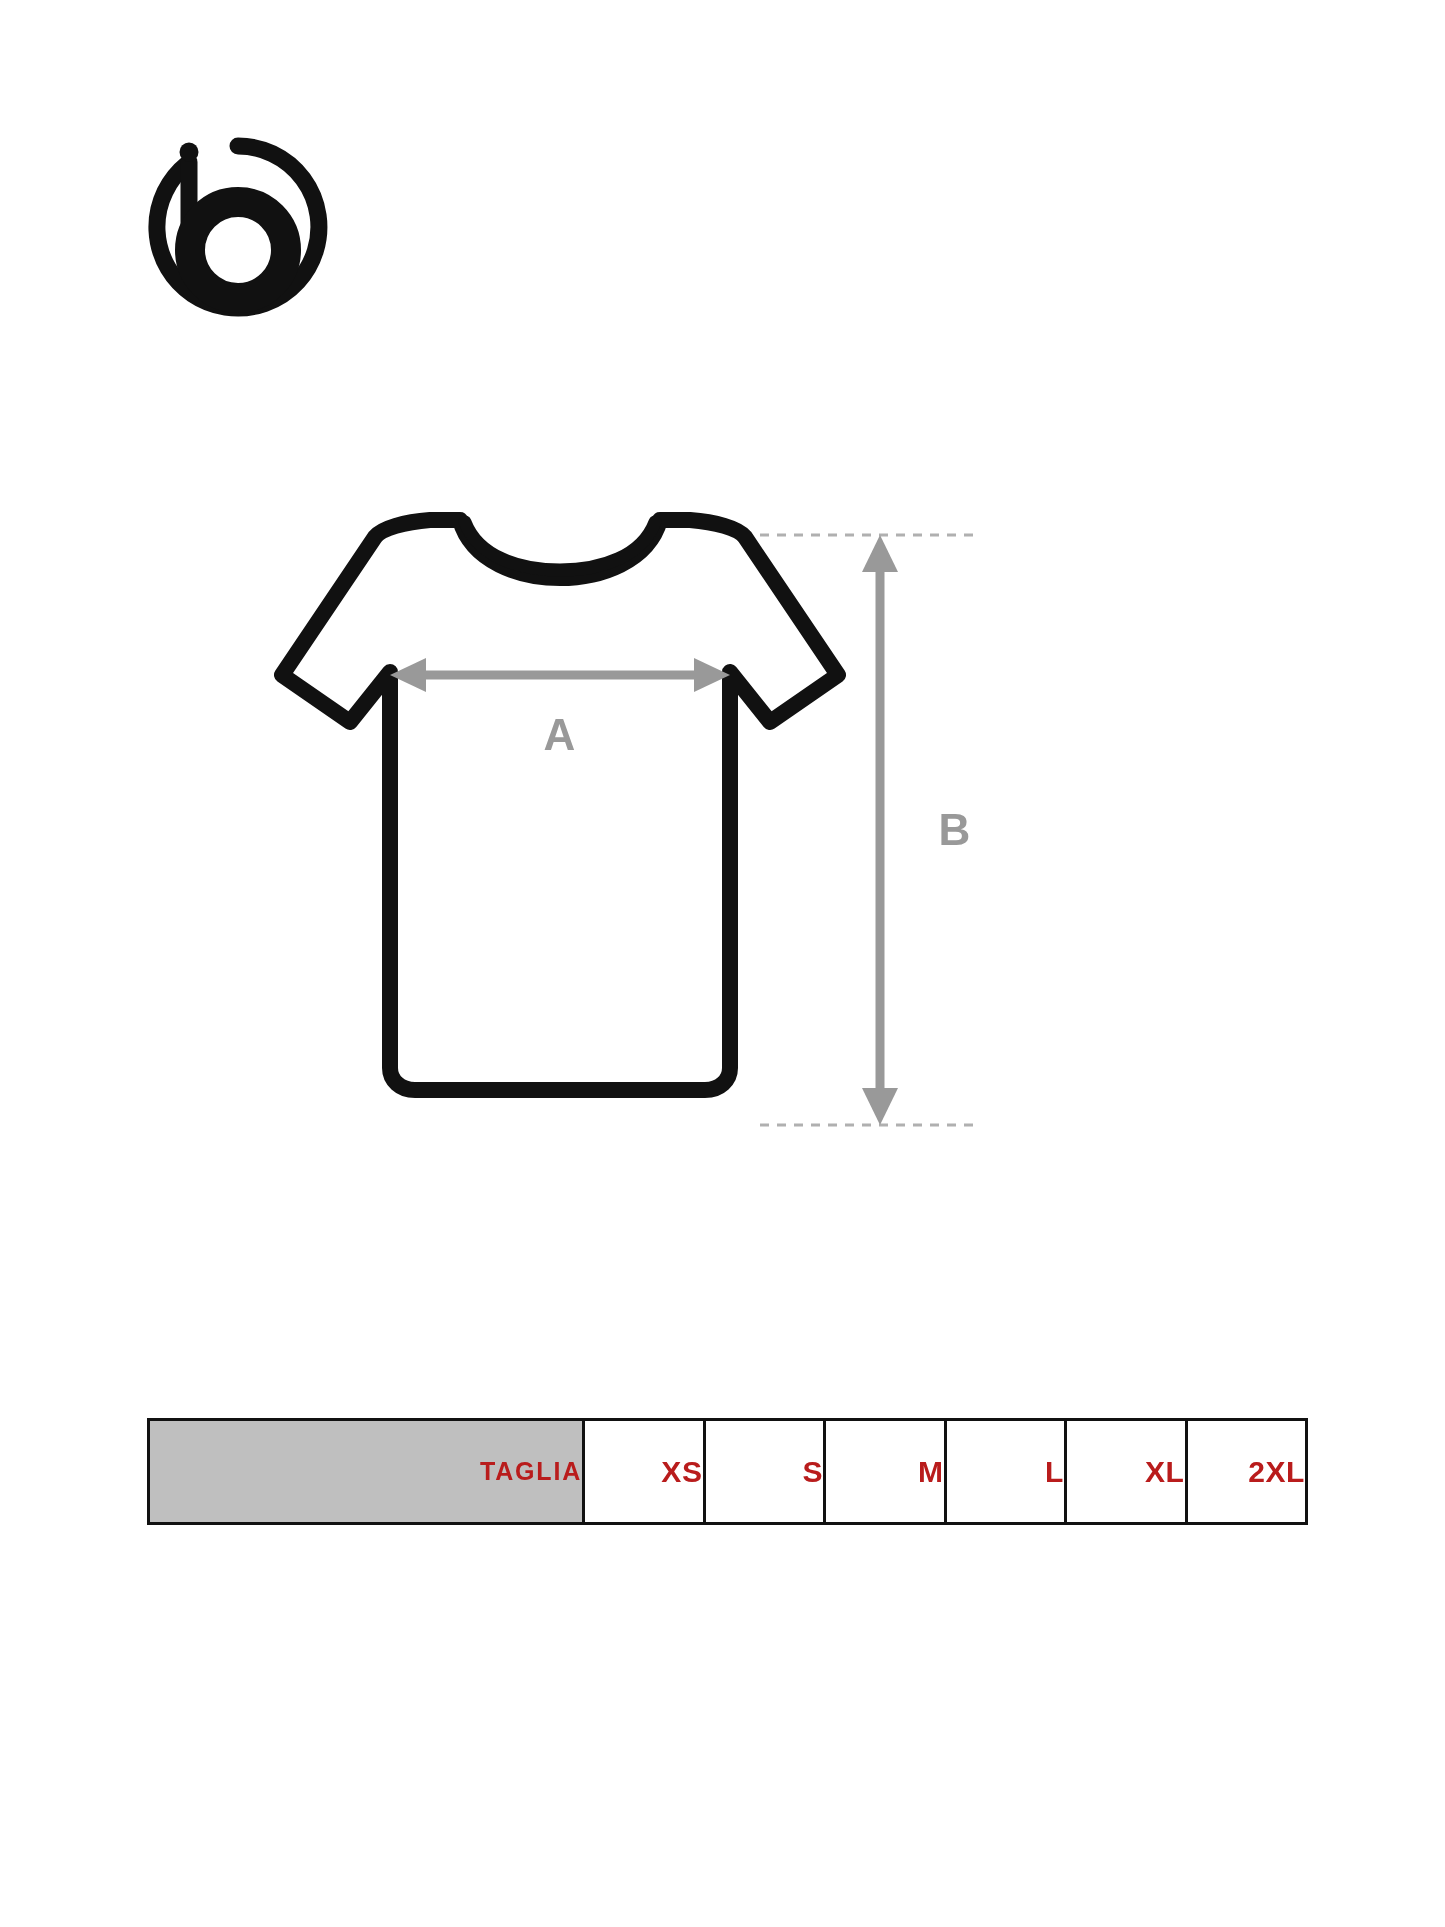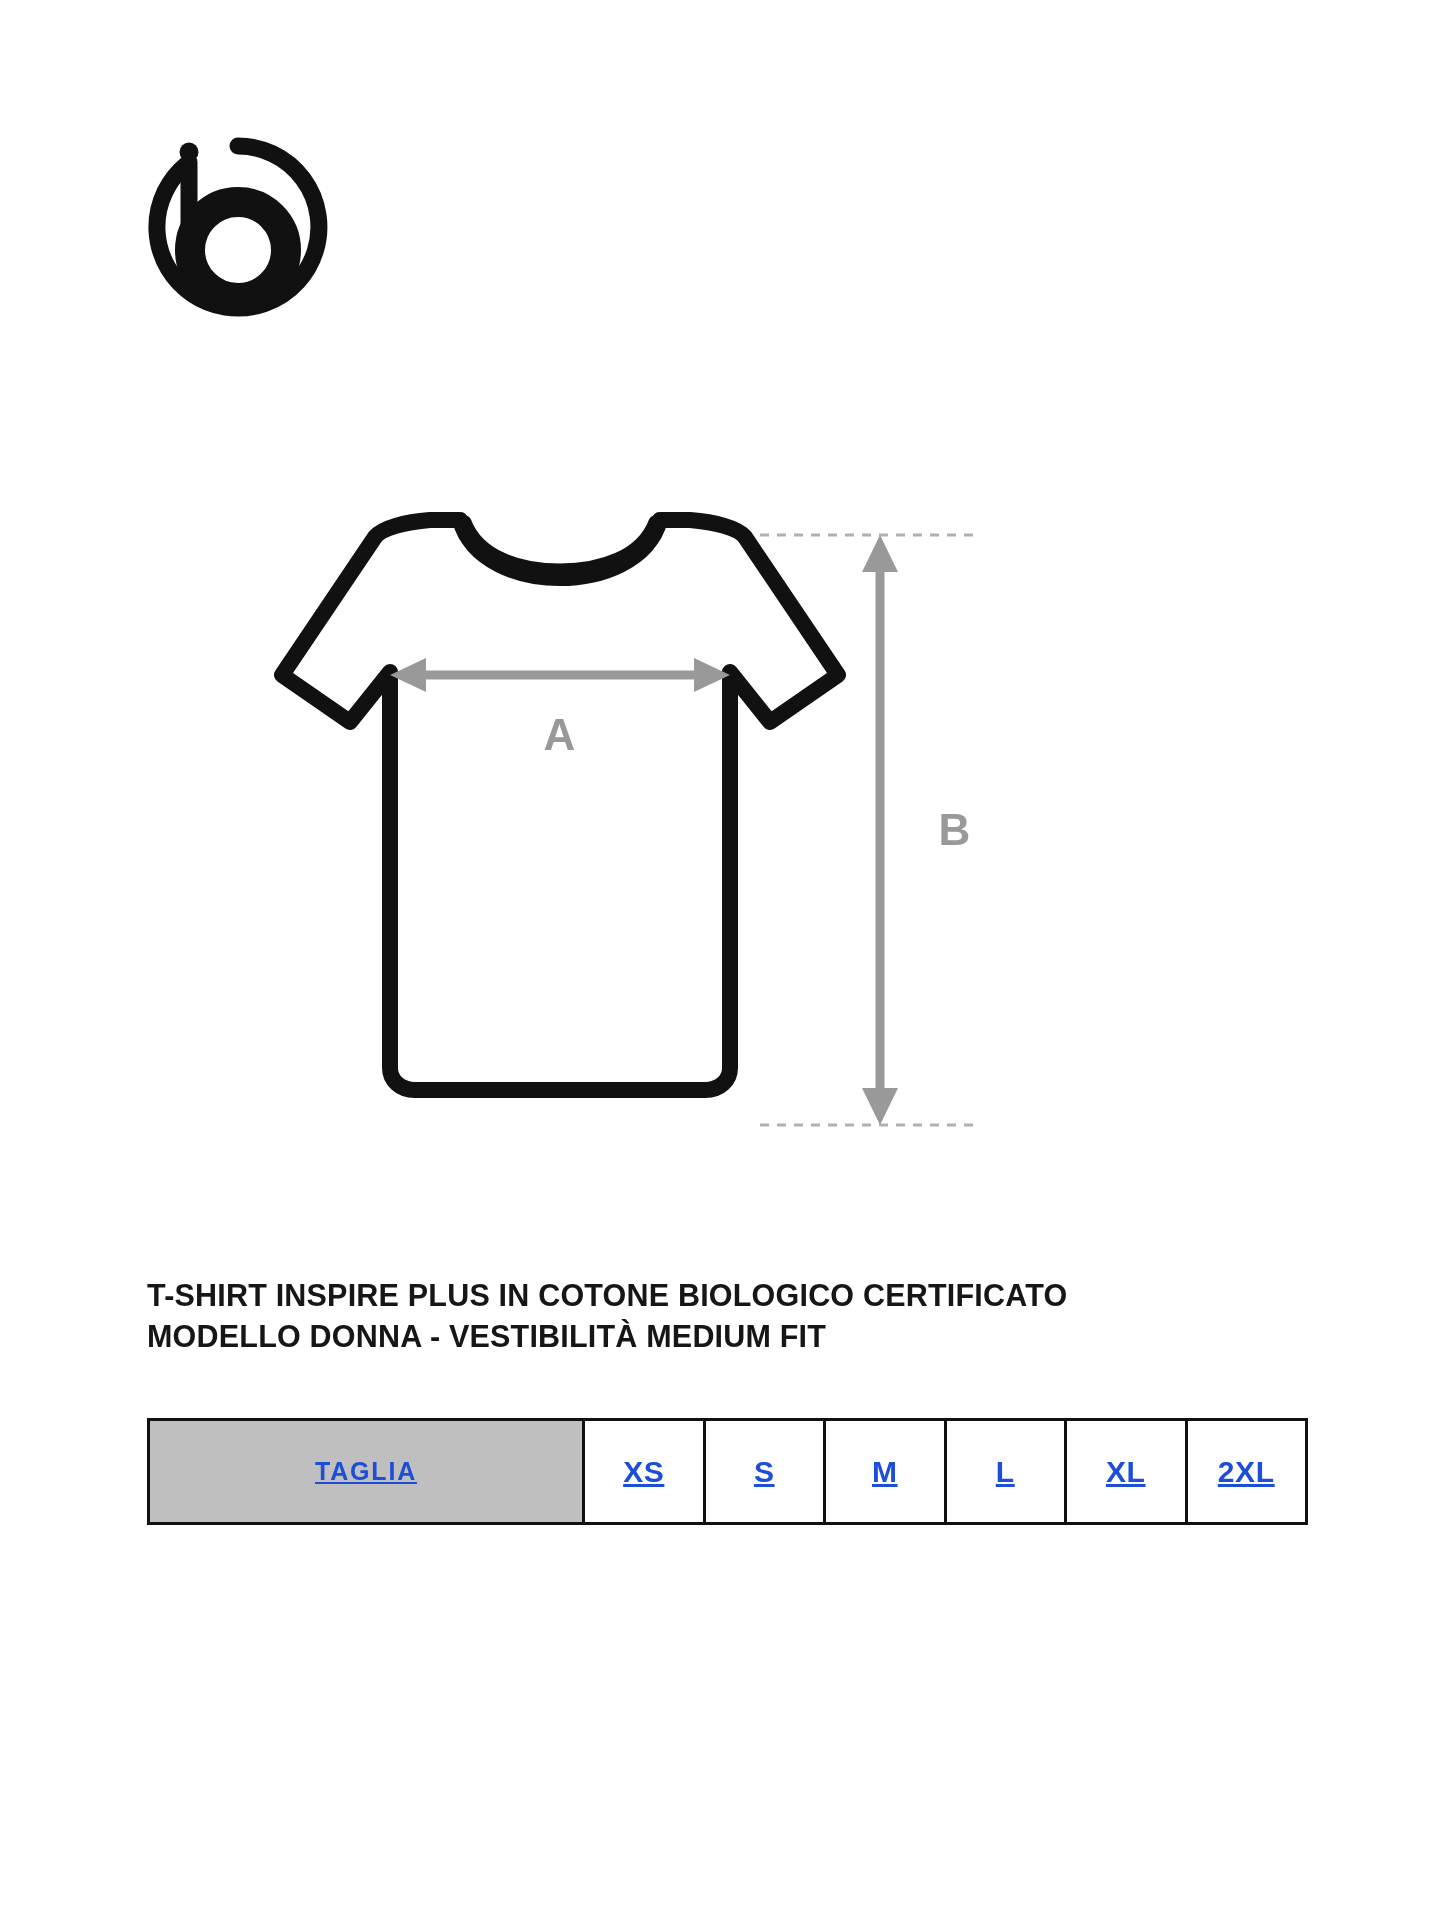--- a/index.html
+++ b/index.html
@@ -63,28 +63,27 @@
     position: absolute;
     left: 147px;
     top: 1418px;
     width: 1158px;
     border-collapse: collapse;
     table-layout: fixed;
   }
   .size-table td, .size-table th {
     border: 3px solid #111111;
     height: 104px;
-    text-align: center;
+    text-align: right;
     vertical-align: middle;
     font-weight: bold;
     font-size: 25px;
     letter-spacing: 1.4px;
-    color: #1d4ed8;
+    color: #b91c1c;
     padding: 0;
-    text-decoration: underline;
   }
   .size-table .label-cell {
     background: #bfbfbf;
     width: 435px;
     font-size: 25px;
     letter-spacing: 1.8px;
   }
   .size-table .val-cell {
     background: #ffffff;
     width: 120.5px;
@@ -160,24 +159,20 @@
       <g stroke="#999999" stroke-width="9" fill="#999999">
         <line x1="760" y1="62" x2="760" y2="598" stroke-linecap="butt"></line>
         <polygon points="760,35 742,72 778,72" stroke="none"></polygon>
         <polygon points="760,625 742,588 778,588" stroke="none"></polygon>
       </g>
       <text class="dim-letter" x="835" y="345" text-anchor="middle">B</text>
 
     </svg>
   </div>
 
-  <div class="title-block">
-    <div class="title-line">T-SHIRT INSPIRE PLUS IN COTONE BIOLOGICO CERTIFICATO</div>
-    <div class="title-line">MODELLO DONNA - VESTIBILITÀ MEDIUM FIT</div>
-  </div>
 
   <table class="size-table">
     <tbody>
       <tr>
         <td class="label-cell">TAGLIA</td>
         <td class="val-cell">XS</td>
         <td class="val-cell">S</td>
         <td class="val-cell">M</td>
         <td class="val-cell">L</td>
         <td class="val-cell">XL</td>

